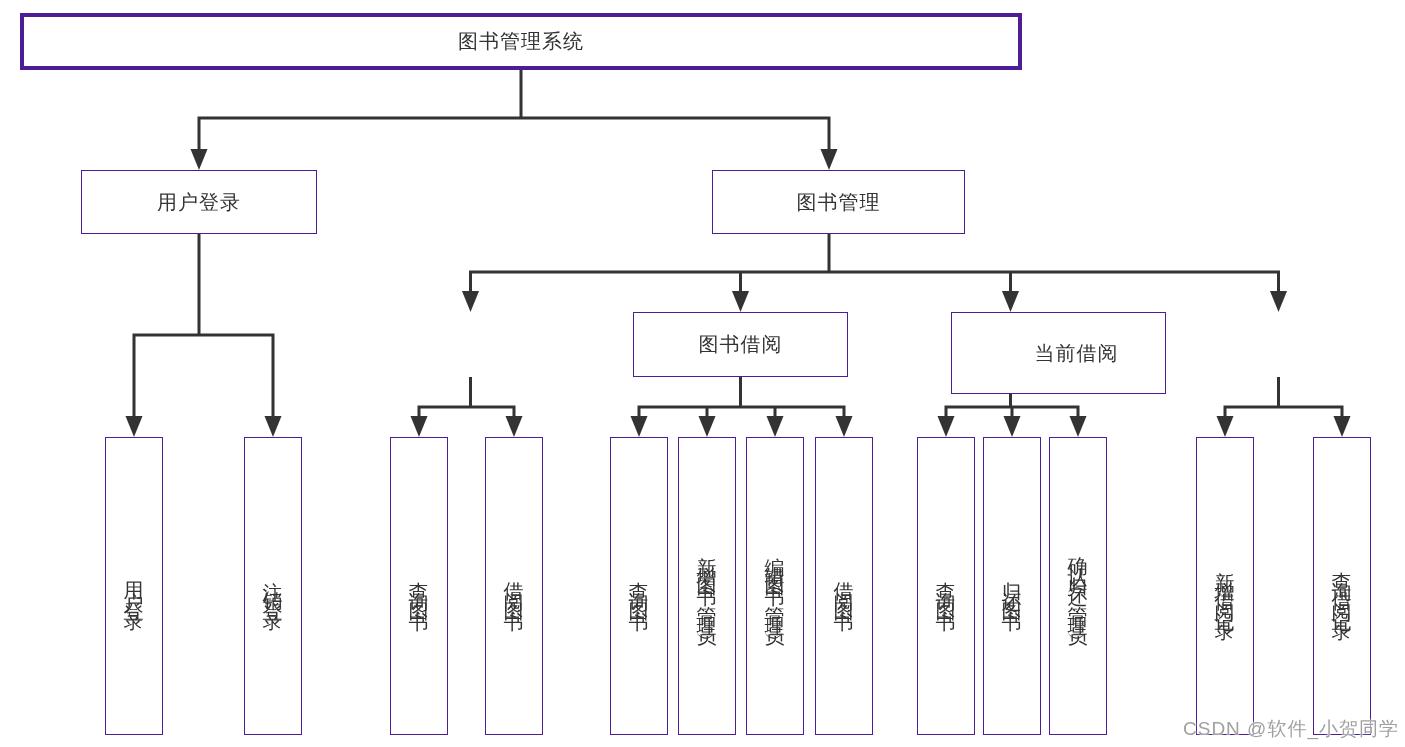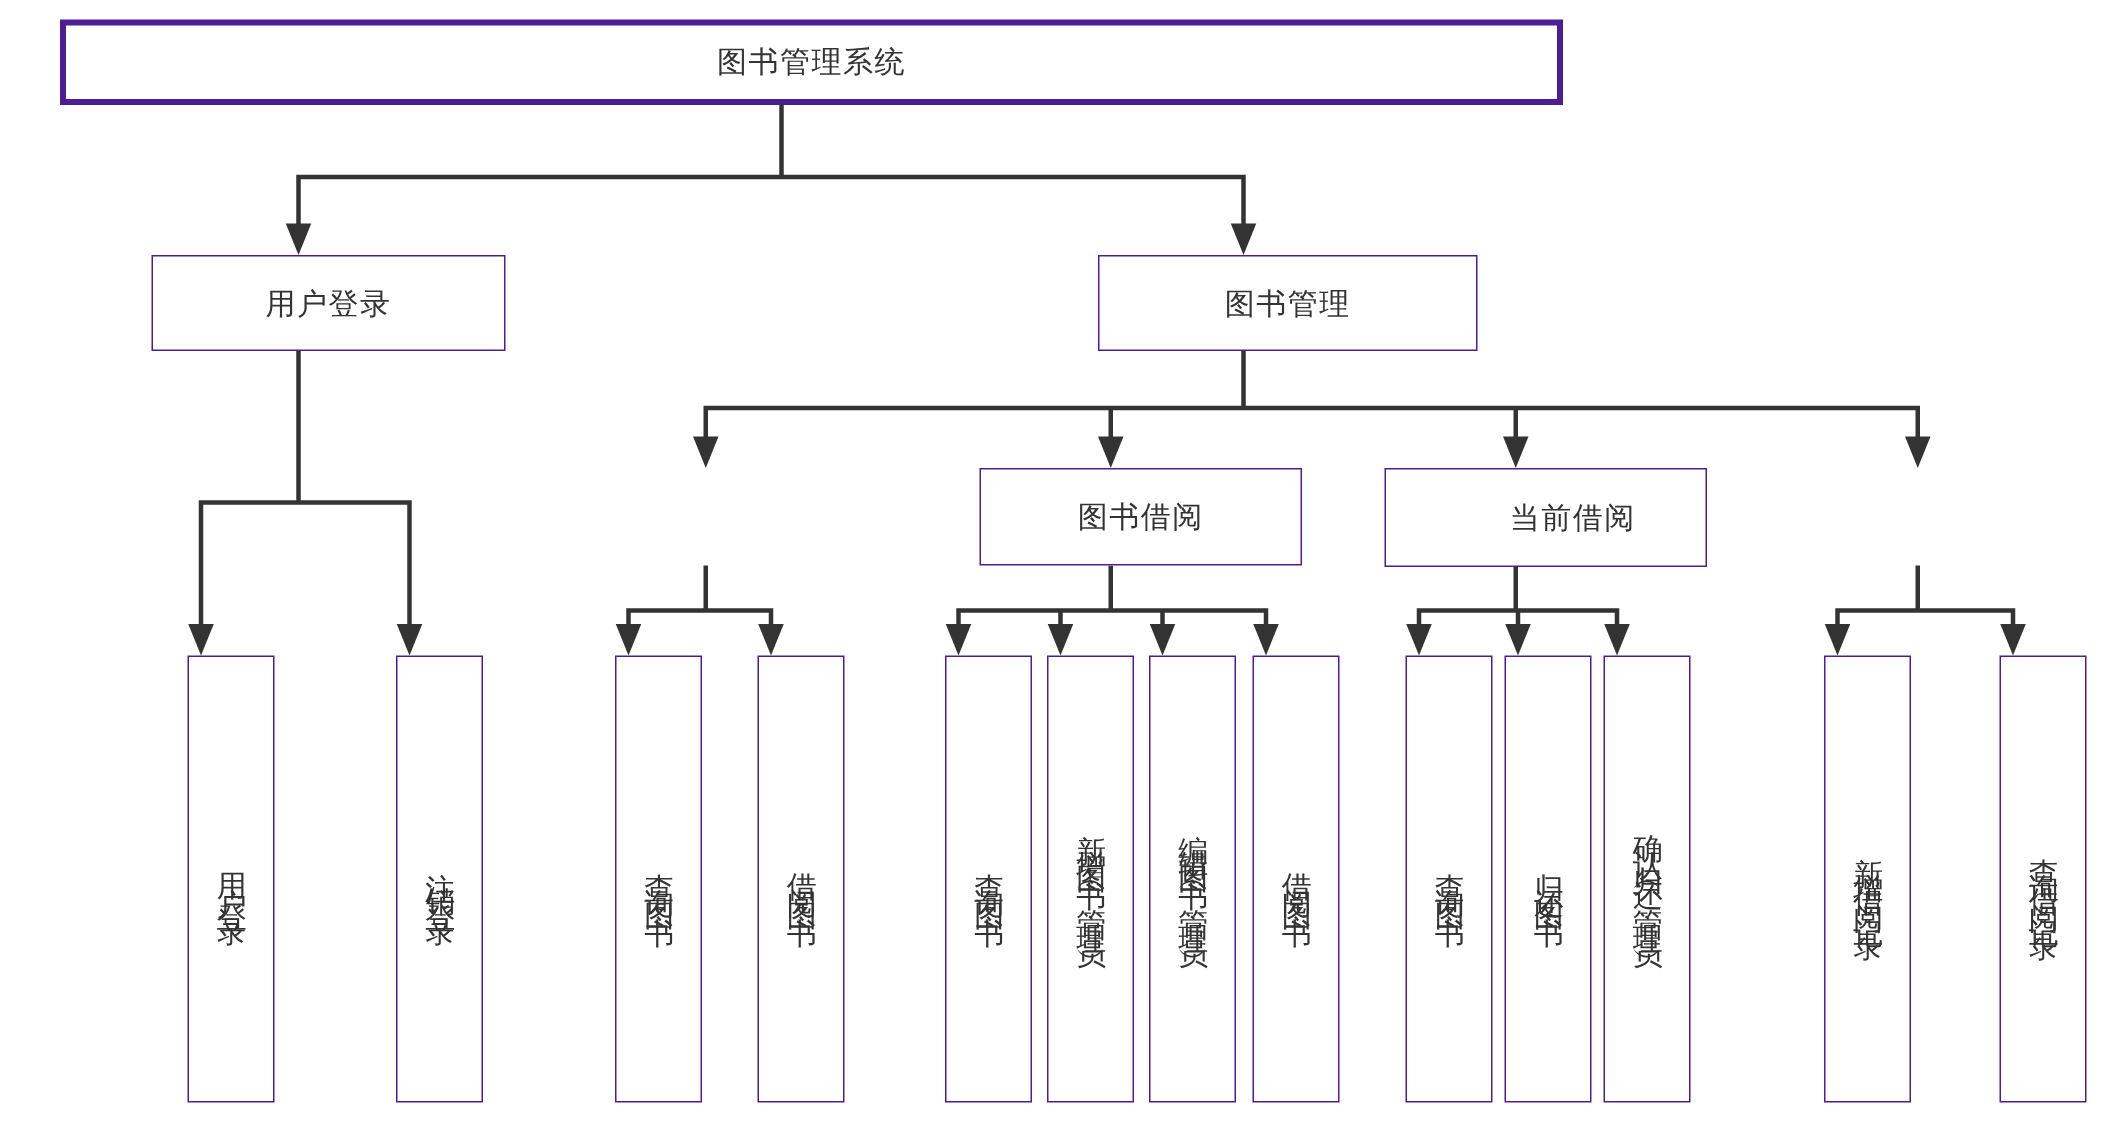--- a/index.html
+++ b/index.html
@@ -20,28 +20,27 @@
     position: absolute;
     box-sizing: border-box;
     border: 1px solid #4c1d95;
     background: #ffffff;
     color: #333333;
     display: flex;
     align-items: center;
     justify-content: center;
     font-size: 20px;
     letter-spacing: 1px;
-    margin-left: 20px;
   }
   .root-box { border-width: 4px; left: 20px; top: 13px; width: 1002px; height: 57px; }
   .lvl2-a { left: 81px;  top: 170px; width: 236px; height: 64px; }
   .lvl2-b { left: 712px; top: 170px; width: 253px; height: 64px; }
   .lvl3-a { left: 363px;  top: 312px; width: 215px; height: 65px; }
   .lvl3-b { left: 633px;  top: 312px; width: 215px; height: 65px; }
-  .lvl3-c { left: 903px;  top: 312px; width: 215px; height: 66px; padding-left: 36px; }
+  .lvl3-c { left: 951px;  top: 312px; width: 215px; height: 82px; padding-left: 36px; }
   .lvl3-d { left: 1172px; top: 312px; width: 213px; height: 65px; }
   .leaf { top: 437px; width: 58px; height: 298px; }
   .vtext {
     writing-mode: vertical-rl;
     text-orientation: mixed;
     letter-spacing: 10px;
     line-height: 1;
     font-size: 20px;
     color: #333333;
   }
@@ -140,14 +139,15 @@
     <span class="vtext">确认归还（管理员）</span>
   </div>
 
   <div class="box leaf" style="left:1196px">
     <span class="vtext">新增借阅记录</span>
   </div>
   <div class="box leaf" style="left:1313px">
     <span class="vtext">查询借阅记录</span>
   </div>
 
+  <div class="watermark">CSDN @软件_小贺同学</div>
 
 </div>
 
 </body></html>

